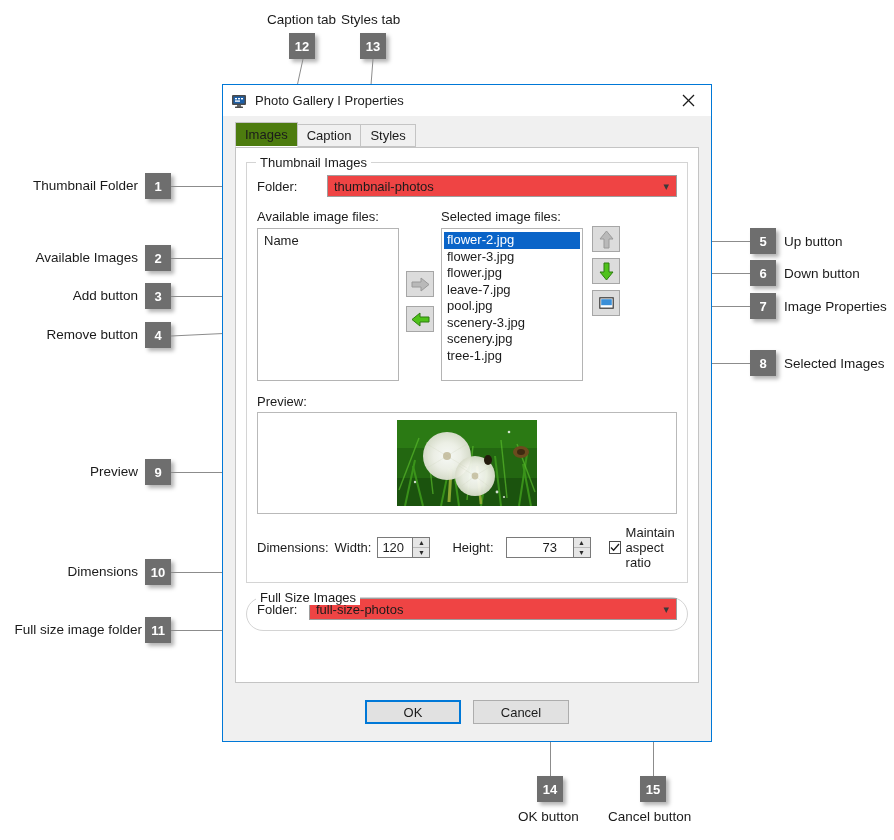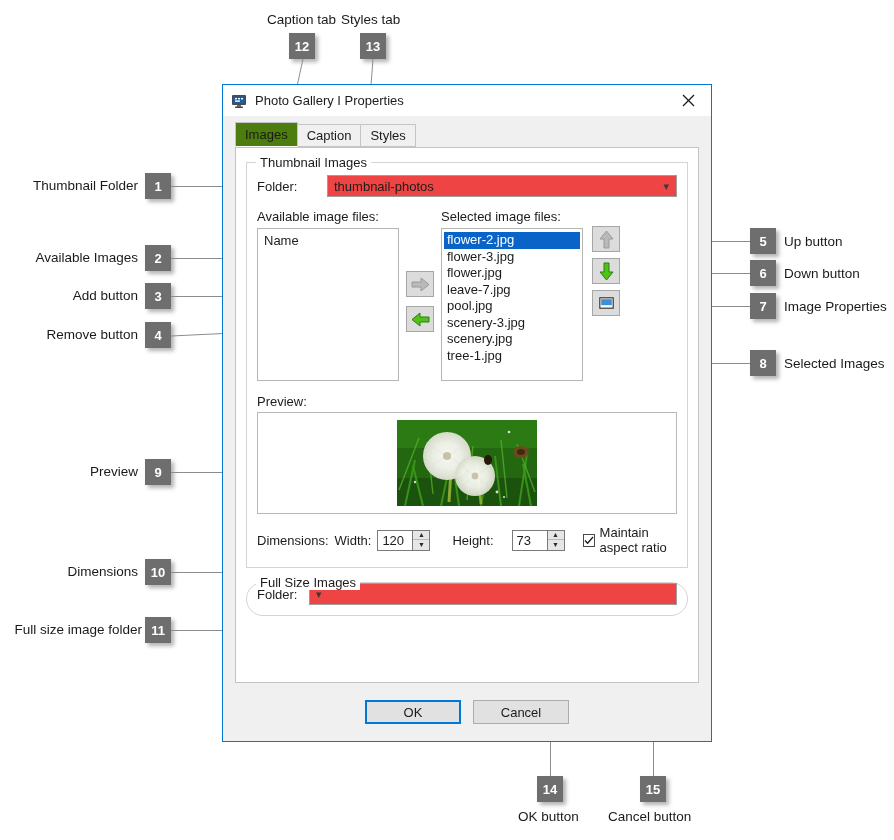--- a/index.html
+++ b/index.html
@@ -490,41 +490,42 @@
             <span class="lbl">Dimensions:</span>
             <span class="lbl" style="margin-left:6px;">Width:</span>
             <span class="spin-wrap" style="margin-left:6px;">
               <span class="sv">120</span>
               <span class="spin-btns">
                 <div>▲</div>
                 <div>▼</div>
               </span>
             </span>
             <span class="lbl" style="margin-left:22px;">Height:</span>
-            <span class="spin-wrap" style="margin-left:18px;">
+            <span class="spin-wrap" style="margin-left:12px;padding-left:32px;">
               <span class="sv">73</span>
               <span class="spin-btns">
                 <div>▲</div>
                 <div>▼</div>
               </span>
             </span>
             <span class="chk" style="margin-left:18px;">
               <svg width="10" height="9" viewBox="0 0 10 9">
                 <path d="M1 4.5 L3.6 7.2 L9 1" stroke="#1b1b1b" stroke-width="1.3" fill="none"></path>
               </svg>
             </span>
             <span class="lbl">Maintain aspect ratio</span>
           </div>
         </div>
 
         <div class="group" style="margin-top:14px; padding:0 10px 10px 10px;border-radius:18px;">
           <span class="group-title">Full Size Images</span>
           <div class="row">
             <span class="lbl" style="width:52px;">Folder:</span>
             <div class="combo">
+              <span class="val">full-size-photos</span>
               <span class="chev">▾</span>
             </div>
           </div>
         </div>
 
       </div>
 
       <div id="footer">
         <div class="dlg-btn default">
           <span>OK</span>

